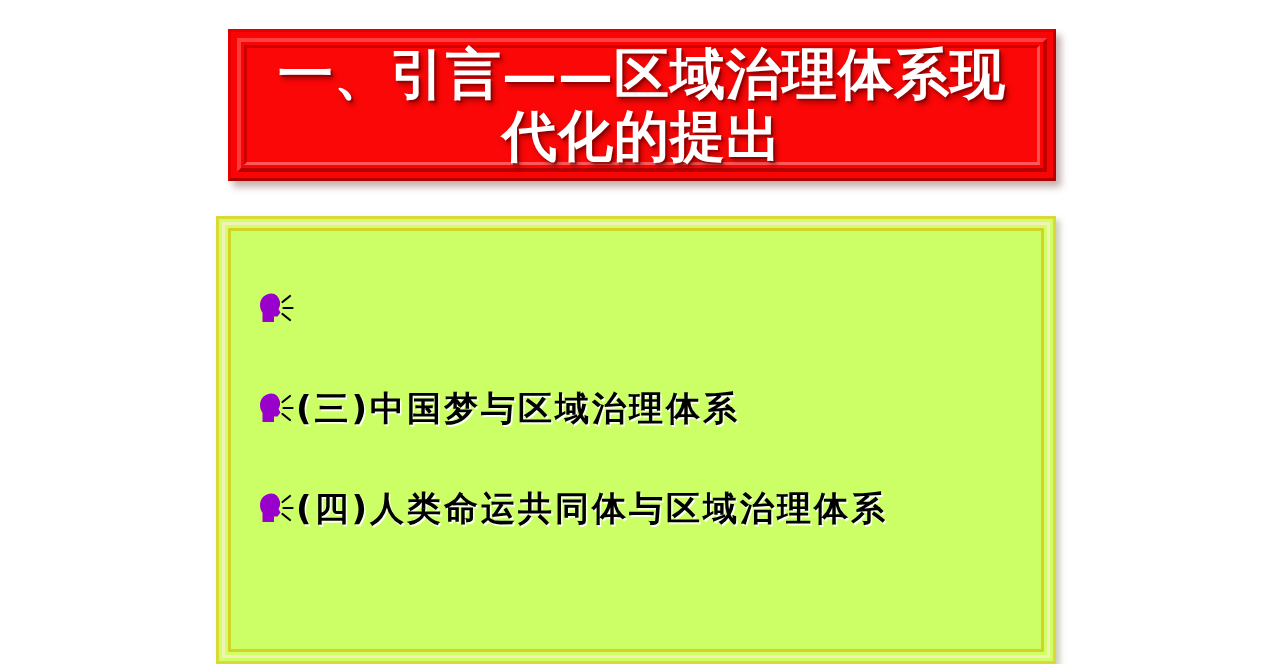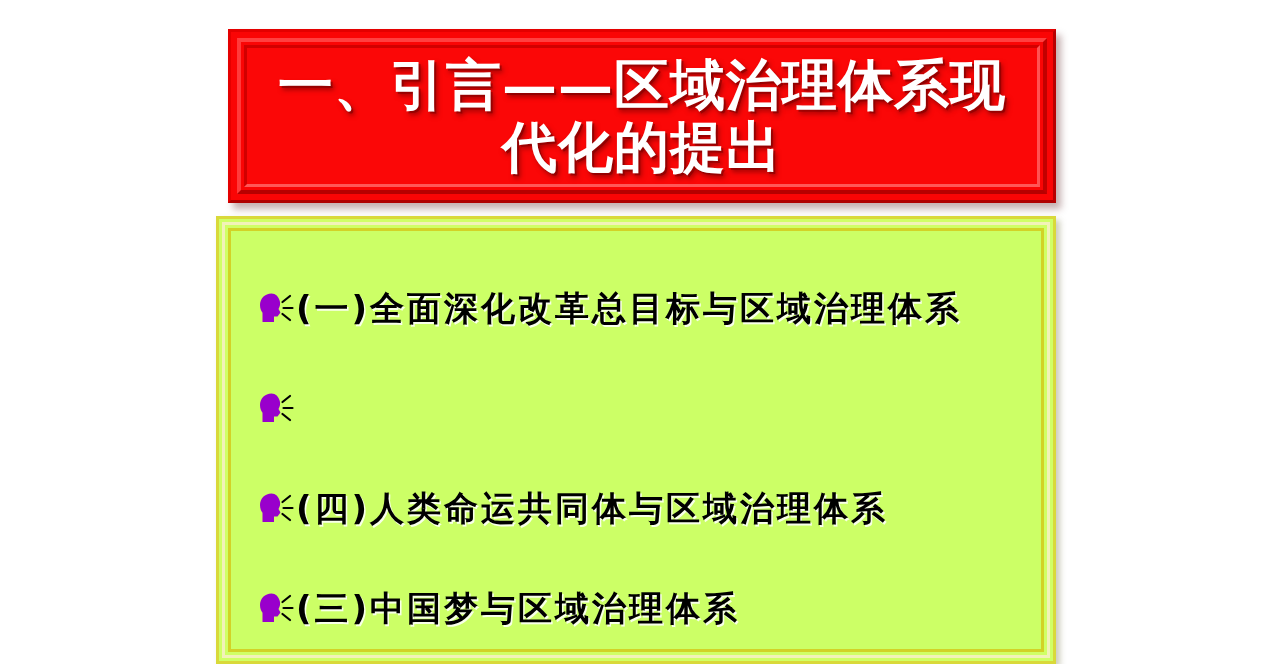--- a/index.html
+++ b/index.html
@@ -20,21 +20,21 @@
     height: 664px;
     background: #ffffff;
   }
 
   
   #title-box {
     position: absolute;
     left: 228px;
     top: 29px;
     width: 828px;
-    height: 174px;
+    height: 152px;
     background: #fa0505;
     box-sizing: border-box;
     border-top: 3px solid #e40000;
     border-left: 3px solid #e40000;
     border-right: 3px solid #b80000;
     border-bottom: 3px solid #b00000;
     box-shadow: 5px 6px 7px rgba(90,30,30,0.35);
   }
   
   #title-bevel-outer {
@@ -161,56 +161,47 @@
     <div id="title-text">一、引言——区域治理体系现
 代化的提出</div>
   </div>
 
   <div id="content-box">
     <div id="content-frame-mid"></div>
     <div id="content-frame-in">
 
       <div id="bullet-list">
 
+
         <div class="bullet-row">
           <svg class="bullet-icon" viewBox="0 0 38 34">
             <path d="M14.5 2.5 C8 2.5 3 7.5 3 14 C3 17.5 4.2 20 5.5 21.8 L5.5 31 L17 31 L17 25.5 L20.5 25.5 L23.5 21.5 L21.5 18 C23 15.5 23.5 13 22.8 10 C21.6 5.5 18.6 2.5 14.5 2.5 Z" fill="#9900CC"></path>
             <path d="M25.5 11 L33 5" stroke="#000000" stroke-width="2.2" fill="none" stroke-linecap="round"></path>
             <path d="M26.5 17 L35.5 17" stroke="#000000" stroke-width="2.2" fill="none" stroke-linecap="round"></path>
             <path d="M25.5 23 L33 29" stroke="#000000" stroke-width="2.2" fill="none" stroke-linecap="round"></path>
           </svg>
-          <span class="bullet-text">(一)全面深化改革总目标与区域治理体系</span>
         </div>
 
         <div class="bullet-row">
           <svg class="bullet-icon" viewBox="0 0 38 34">
             <path d="M14.5 2.5 C8 2.5 3 7.5 3 14 C3 17.5 4.2 20 5.5 21.8 L5.5 31 L17 31 L17 25.5 L20.5 25.5 L23.5 21.5 L21.5 18 C23 15.5 23.5 13 22.8 10 C21.6 5.5 18.6 2.5 14.5 2.5 Z" fill="#9900CC"></path>
             <path d="M25.5 11 L33 5" stroke="#000000" stroke-width="2.2" fill="none" stroke-linecap="round"></path>
             <path d="M26.5 17 L35.5 17" stroke="#000000" stroke-width="2.2" fill="none" stroke-linecap="round"></path>
             <path d="M25.5 23 L33 29" stroke="#000000" stroke-width="2.2" fill="none" stroke-linecap="round"></path>
           </svg>
+          <span class="bullet-text">(三)中国梦与区域治理体系</span>
         </div>
 
         <div class="bullet-row">
           <svg class="bullet-icon" viewBox="0 0 38 34">
             <path d="M14.5 2.5 C8 2.5 3 7.5 3 14 C3 17.5 4.2 20 5.5 21.8 L5.5 31 L17 31 L17 25.5 L20.5 25.5 L23.5 21.5 L21.5 18 C23 15.5 23.5 13 22.8 10 C21.6 5.5 18.6 2.5 14.5 2.5 Z" fill="#9900CC"></path>
             <path d="M25.5 11 L33 5" stroke="#000000" stroke-width="2.2" fill="none" stroke-linecap="round"></path>
             <path d="M26.5 17 L35.5 17" stroke="#000000" stroke-width="2.2" fill="none" stroke-linecap="round"></path>
             <path d="M25.5 23 L33 29" stroke="#000000" stroke-width="2.2" fill="none" stroke-linecap="round"></path>
           </svg>
           <span class="bullet-text">(四)人类命运共同体与区域治理体系</span>
         </div>
 
-        <div class="bullet-row">
-          <svg class="bullet-icon" viewBox="0 0 38 34">
-            <path d="M14.5 2.5 C8 2.5 3 7.5 3 14 C3 17.5 4.2 20 5.5 21.8 L5.5 31 L17 31 L17 25.5 L20.5 25.5 L23.5 21.5 L21.5 18 C23 15.5 23.5 13 22.8 10 C21.6 5.5 18.6 2.5 14.5 2.5 Z" fill="#9900CC"></path>
-            <path d="M25.5 11 L33 5" stroke="#000000" stroke-width="2.2" fill="none" stroke-linecap="round"></path>
-            <path d="M26.5 17 L35.5 17" stroke="#000000" stroke-width="2.2" fill="none" stroke-linecap="round"></path>
-            <path d="M25.5 23 L33 29" stroke="#000000" stroke-width="2.2" fill="none" stroke-linecap="round"></path>
-          </svg>
-          <span class="bullet-text">(三)中国梦与区域治理体系</span>
-        </div>
-
       </div>
     </div>
   </div>
 
 </div>
 
 </body></html>

